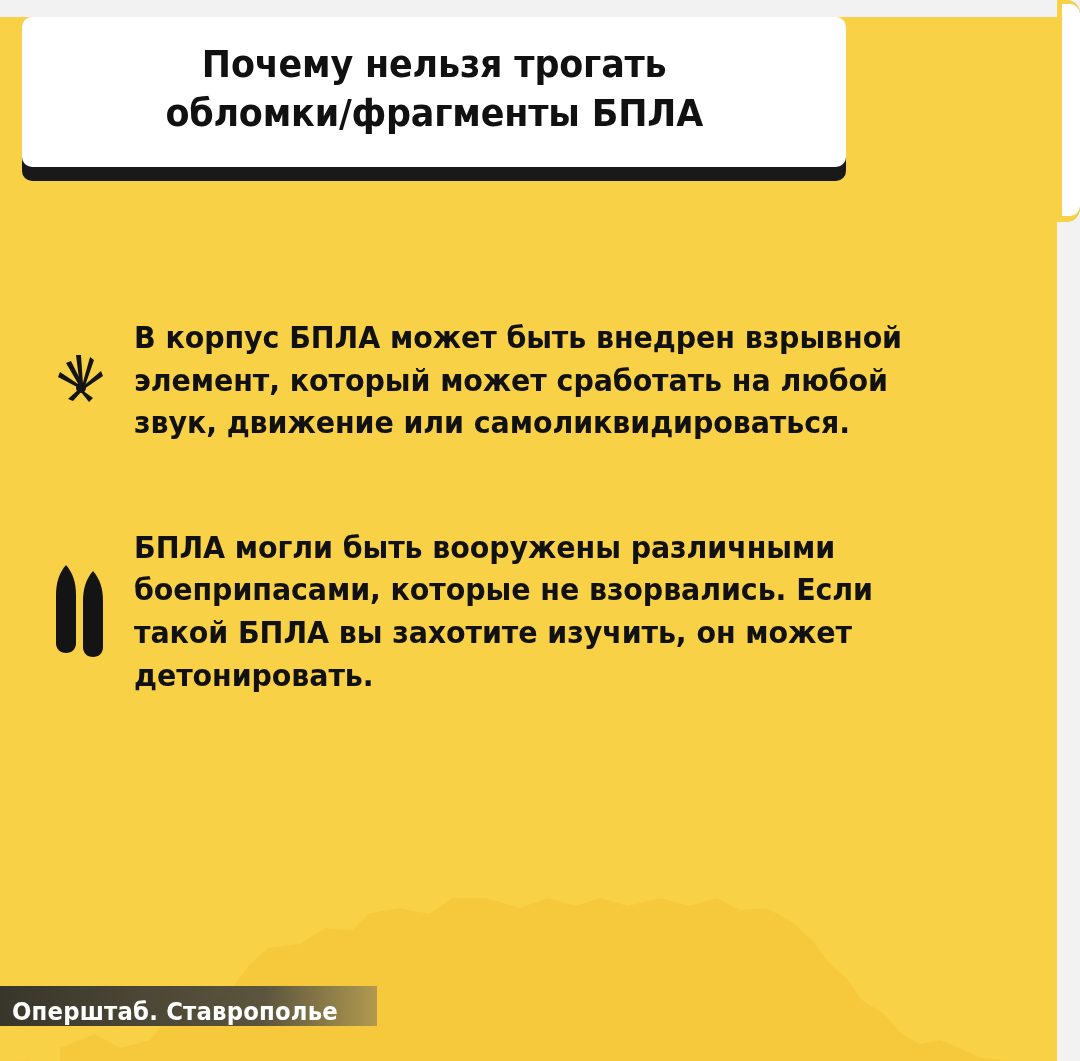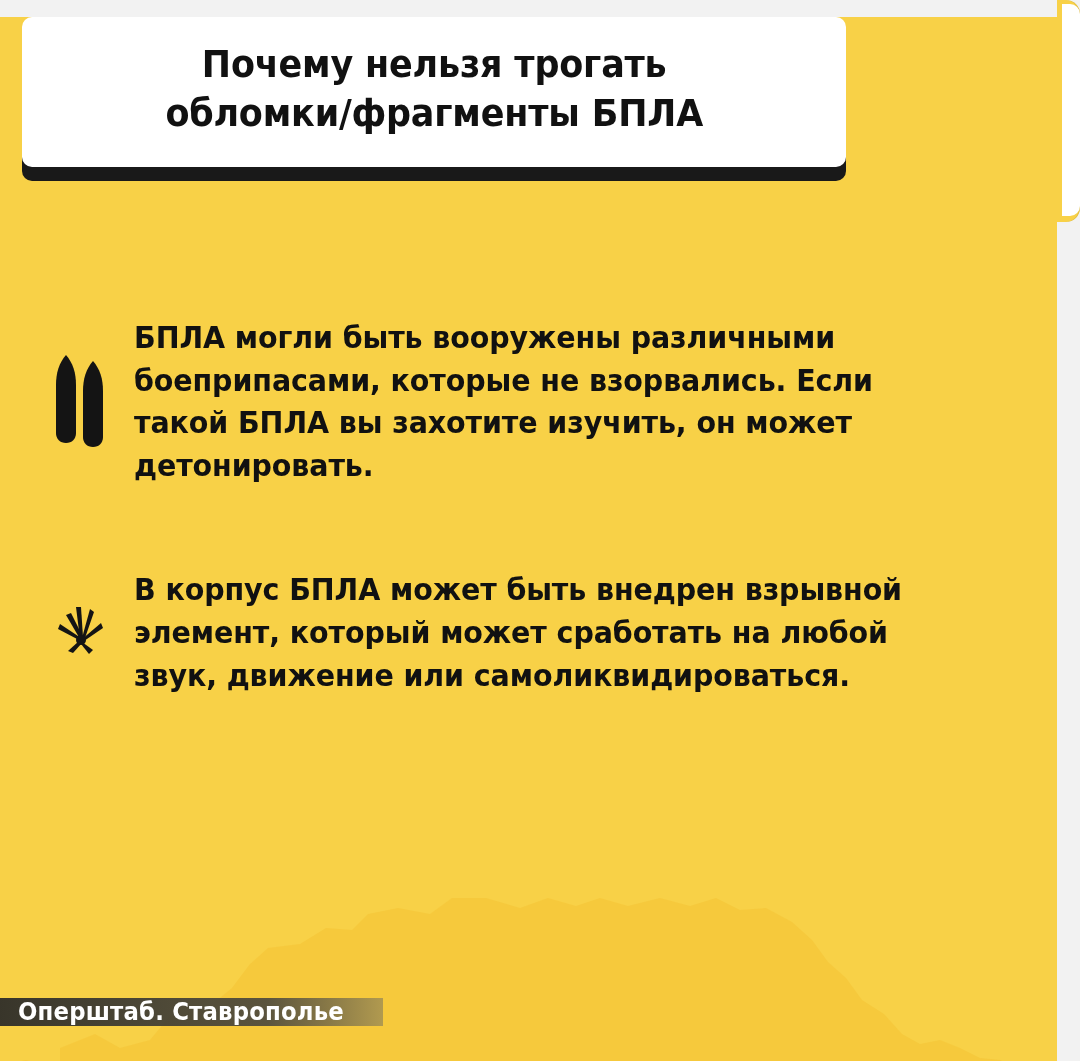--- a/index.html
+++ b/index.html
@@ -127,24 +127,24 @@
     transform: scaleX(0.95);
     transform-origin: left top;
     white-space: pre-line;
   }
 
   
   .footer-badge {
     position: absolute;
     left: 0;
     bottom: 52px;
-    height: 28px;
-    display: flex;
-    align-items: center;
-    padding: 0 22px 0 18px;
+    height: 40px;
+    display: flex;
+    align-items: flex-end;
+    padding: 0 22px 0 12px;
     background: linear-gradient(to right, rgba(40,40,40,0.92) 0%, rgba(70,68,62,0.88) 70%, rgba(120,115,95,0.55) 100%);
   }
   .footer-badge span {
     font-family: "DejaVu Sans", sans-serif;
     font-weight: bold;
     font-size: 24px;
     color: #ffffff;
     letter-spacing: 0.2px;
     transform: scaleX(0.95);
     transform-origin: left center;
@@ -160,51 +160,51 @@
     <path d="M0,330 L0,318 L26,312 L48,318 L60,330 Z" fill="#f5c83c" opacity="0.95"></path>
   </svg>
 
   <div class="title-shadow"></div>
   <div class="title-plate">
     <div class="title-text">Почему нельзя трогать
 обломки/фрагменты БПЛА</div>
   </div>
 
   <div class="rows">
-
-    <div class="row">
-      <div class="row-icon">
-        <svg width="72" height="108" viewBox="0 0 72 108">
-          <g fill="#141414">
-            <path d="M20 14 C27 22 30 32 30 44 L30 92 C30 98 26 102 20 102 C14 102 10 98 10 92 L10 44 C10 32 13 22 20 14 Z"></path>
-            <path d="M47 20 C54 28 57 38 57 50 L57 96 C57 102 53 106 47 106 C41 106 37 102 37 96 L37 50 C37 38 40 28 47 20 Z"></path>
-          </g>
-        </svg>
-      </div>
-      <div class="row-text">БПЛА могли быть вооружены различными боеприпасами, которые не взорвались. Если такой БПЛА вы захотите изучить, он может детонировать.</div>
-    </div>
 
     <div class="row">
       <div class="row-icon">
         <svg width="72" height="72" viewBox="0 0 72 72">
           <g fill="#141414">
             <path d="M34 46 L30 14 L35 14 L37 44 Z"></path>
             <path d="M36 45 L44 16 L48 19 L39 45 Z"></path>
             <path d="M34 46 L20 22 L25 20 L37 44 Z"></path>
             <path d="M35 47 L55 30 L57 35 L38 48 Z"></path>
             <path d="M33 47 L12 36 L14 31 L35 45 Z"></path>
             <path d="M33 48 L22 58 L27 60 L36 50 Z"></path>
             <path d="M36 49 L47 57 L43 61 L35 51 Z"></path>
             <circle cx="35" cy="47" r="5"></circle>
           </g>
         </svg>
       </div>
       <div class="row-text">В корпус БПЛА может быть внедрен взрывной элемент, который может сработать на любой звук, движение или самоликвидироваться.</div>
     </div>
 
+    <div class="row">
+      <div class="row-icon">
+        <svg width="72" height="108" viewBox="0 0 72 108">
+          <g fill="#141414">
+            <path d="M20 14 C27 22 30 32 30 44 L30 92 C30 98 26 102 20 102 C14 102 10 98 10 92 L10 44 C10 32 13 22 20 14 Z"></path>
+            <path d="M47 20 C54 28 57 38 57 50 L57 96 C57 102 53 106 47 106 C41 106 37 102 37 96 L37 50 C37 38 40 28 47 20 Z"></path>
+          </g>
+        </svg>
+      </div>
+      <div class="row-text">БПЛА могли быть вооружены различными боеприпасами, которые не взорвались. Если такой БПЛА вы захотите изучить, он может детонировать.</div>
+    </div>
+
   </div>
 
   <div class="footer-badge">
     <span>Оперштаб. Ставрополье</span>
   </div>
 
 </div>
 
 <div class="side-card">
   <div class="side-card-inner"></div>

